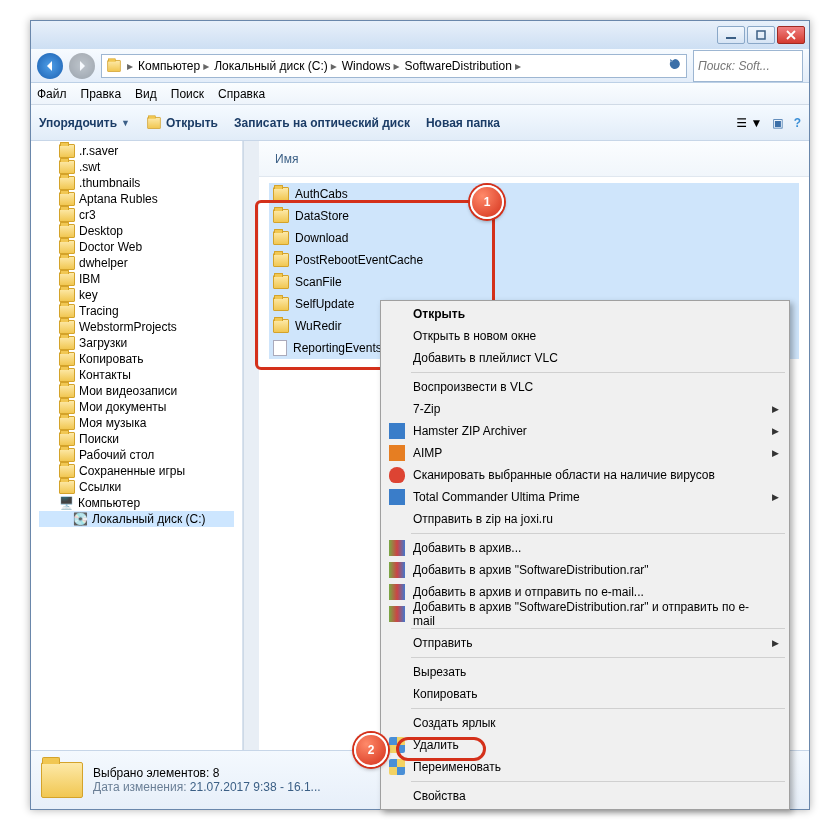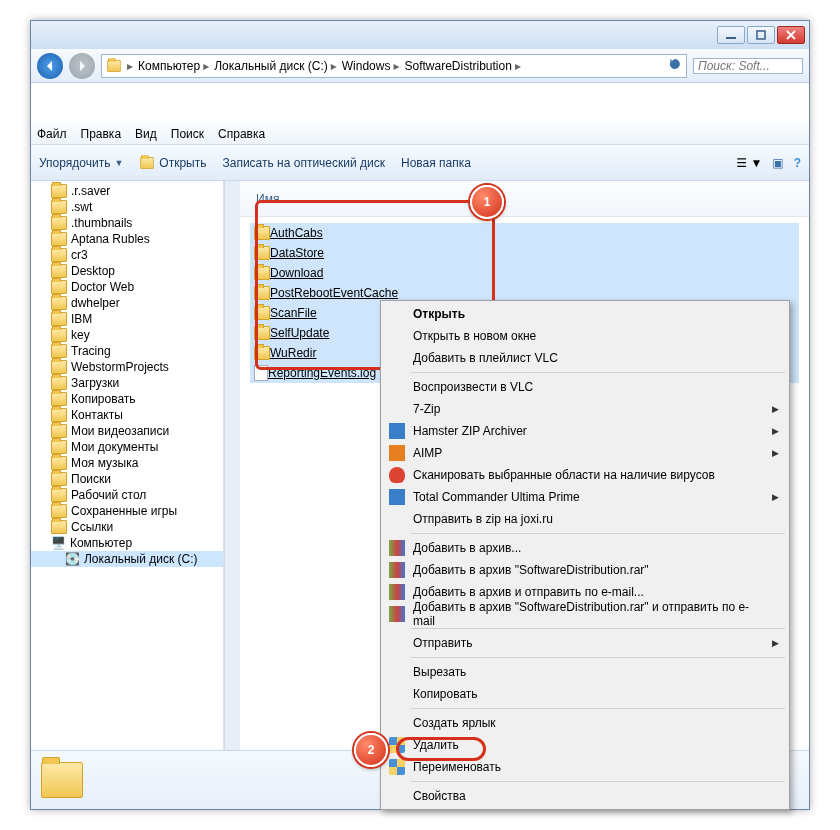--- a/index.html
+++ b/index.html
@@ -9,37 +9,37 @@
   .tb-btn { width: 28px; height: 18px; border: 1px solid #8aa8c8; background: linear-gradient(#f2f7fd,#d6e4f4); display:flex; align-items:center; justify-content:center; border-radius:2px;}
   .tb-btn.close { background: linear-gradient(#f08080,#d43a2f); border-color:#a02a22; }
   .tb-btn svg { width:10px; height:10px; }
   .navbar { height: 34px; background: linear-gradient(#f7fbff,#e3edf9); display: flex; align-items: center; padding: 0 6px; gap:6px; border-bottom:1px solid #bcd0e6;}
   .nav-arrow { width:26px; height:26px; border-radius:50%; background: radial-gradient(#4f9fe8,#1a5fb0); display:flex; align-items:center; justify-content:center;}
   .nav-arrow.disabled { filter: grayscale(90%) opacity(.5);}
   .nav-arrow svg { fill:#fff; width:12px;height:12px;}
   .addrbar { flex:1; height:24px; background:#fff; border:1px solid #9db6d2; display:flex; align-items:center; padding:0 4px; gap:2px;}
   .crumb { display:flex; align-items:center; color:#000; white-space:nowrap;}
   .crumb .sep { color:#666; padding:0 3px;}
-  .searchbox { width:110px; height:16px; border:1px solid #9db6d2; background:#fff; padding:0 4px; color:#888; font-style:italic;}
-  .menubar { height:22px; background:linear-gradient(#fafdff,#eef4fb); border-bottom:1px solid #d0dae6; display:flex; align-items:center; padding:0 6px; gap:14px;margin-top:40px;}
+  .searchbox { width:110px; height:32px; border:1px solid #9db6d2; background:#fff; padding:0 4px; color:#888; font-style:italic;}
+  .menubar { height:22px; background:linear-gradient(#fafdff,#eef4fb); border-bottom:1px solid #d0dae6; display:flex; align-items:center; padding:0 6px; gap:14px;}
   .menubar span { color:#000;}
   .toolbar { height:36px; background:linear-gradient(#f5faff,#e1ecf8); border-bottom:1px solid #c7d6e8; display:flex; align-items:center; padding:0 8px; gap:16px;}
-  .tbtn { display:flex; align-items:center; gap:4px; color:#1b3c66;}
+  .tbtn { display:flex; align-items:center; gap:4px; color:#1b3c66;font-weight:bold;}
   .tbtn .drop { font-size:9px; color:#3c5f87;}
   .tool-right { margin-left:auto; display:flex; gap:10px; align-items:center;}
   .body { flex:1; display:flex; overflow:hidden; border-bottom:1px solid #c7d6e8;}
-  .tree { width:193px; border-right:1px solid #d8e2ee; overflow-y:auto; padding:2px 0;}
+  .tree { width:212px; border-right:1px solid #d8e2ee; overflow-y:auto; padding:2px 8px;}
   .tree-item { display:flex; align-items:center; gap:4px; padding:1px 4px 1px 20px; white-space:nowrap; color:#000;}
   .tree-item.sel { background:#cde6ff;}
   .ficon { width:16px; height:14px; background:linear-gradient(#fde9a8,#f1c752); border:1px solid #d4a32a; border-radius:1px; position:relative; flex:none;}
   .ficon::before{content:"";position:absolute;top:-3px;left:0;width:7px;height:3px;background:#f1c752;border:1px solid #d4a32a;border-bottom:none;border-radius:1px 1px 0 0;}
   .content { flex:1; display:flex; flex-direction:column;}
   .colhead { height:36px; border-bottom:1px solid #e0e7ef; display:flex; align-items:center; padding-left:16px; color:#3b5f85; background:linear-gradient(#fbfdff,#f1f6fb);}
   .filelist { padding:6px 10px; position:relative;}
-  .file-row { display:flex; align-items:center; gap:0; height:20px; padding:0 4px;text-decoration:underline;}
+  .file-row { display:flex; align-items:center; gap:6px; height:20px; padding:11px 4px;}
   .file-row.sel { background:#cfe5fb;}
   .txticon { width:14px; height:16px; background:#fff; border:1px solid #aab; position:relative;}
   .statusbar { height:58px; background:linear-gradient(#f4f9fe,#e7eff9); display:flex; align-items:center; padding:6px 10px; gap:10px;}
   .bigfolder { width:42px; height:36px; background:linear-gradient(#fde9a8,#f1c752); border:1px solid #d4a32a; border-radius:2px; position:relative;}
   .bigfolder::before{content:"";position:absolute;top:-6px;left:0;width:16px;height:6px;background:#f1c752;border:1px solid #d4a32a;border-bottom:none;border-radius:2px 2px 0 0;}
   .status-lines { color:#3b5f85;}
   .status-lines .lbl { color:#6a7f96;}
   
   .ctx { position:absolute; left:380px; top:300px; width:410px; background:#f0f0f0; border:1px solid #a0a0a0; box-shadow:3px 3px 6px rgba(0,0,0,.3); padding:2px;}
   .ctx-item { display:flex; align-items:center; height:22px; padding:0 20px 0 30px; position:relative; color:#000;}
@@ -275,20 +275,24 @@
           <div class="file-row sel">
             <span class="txticon"></span>
             <span>ReportingEvents.log</span>
           </div>
         </div>
     </div>
   </div>
 
   <div class="statusbar">
     <div class="bigfolder"></div>
+    <div class="status-lines">
+      <div style="color:#000">Выбрано элементов: 8</div>
+      <div><span class="lbl">Дата изменения:</span> <span>21.07.2017 9:38 - 16.1...</span></div>
+    </div>
   </div>
 </div>
 
 <div class="anno" style="left:255px; top:200px; width:240px; height:170px;"></div>
 <div class="badge" style="left:470px; top:185px;">
     <span>1</span>
   </div>
 
 <div class="ctx" id="ctx">
     <div class="ctx-item bold">

